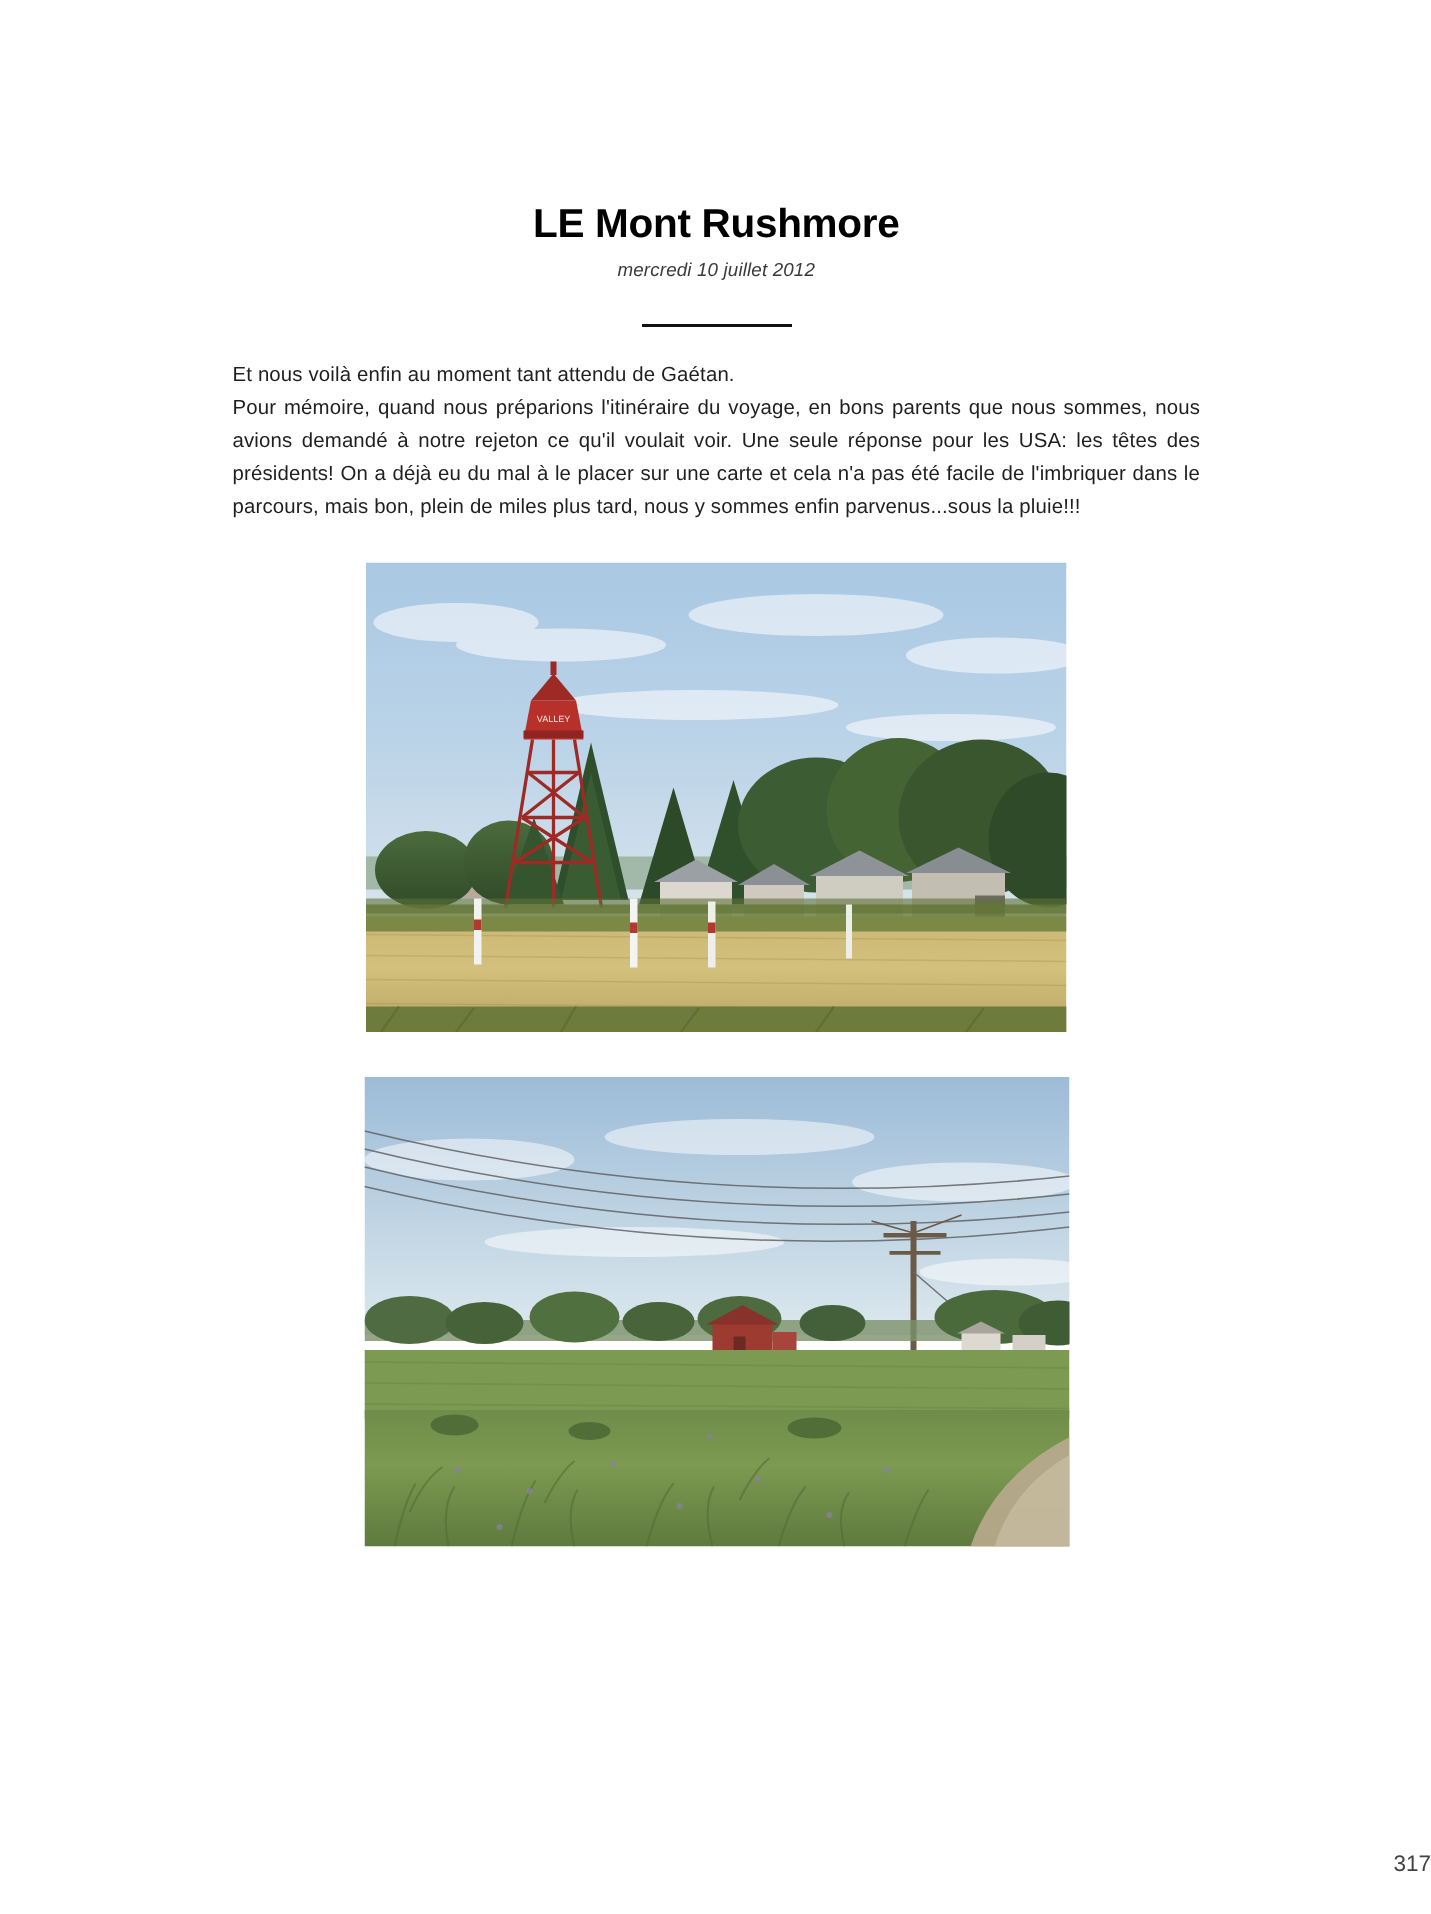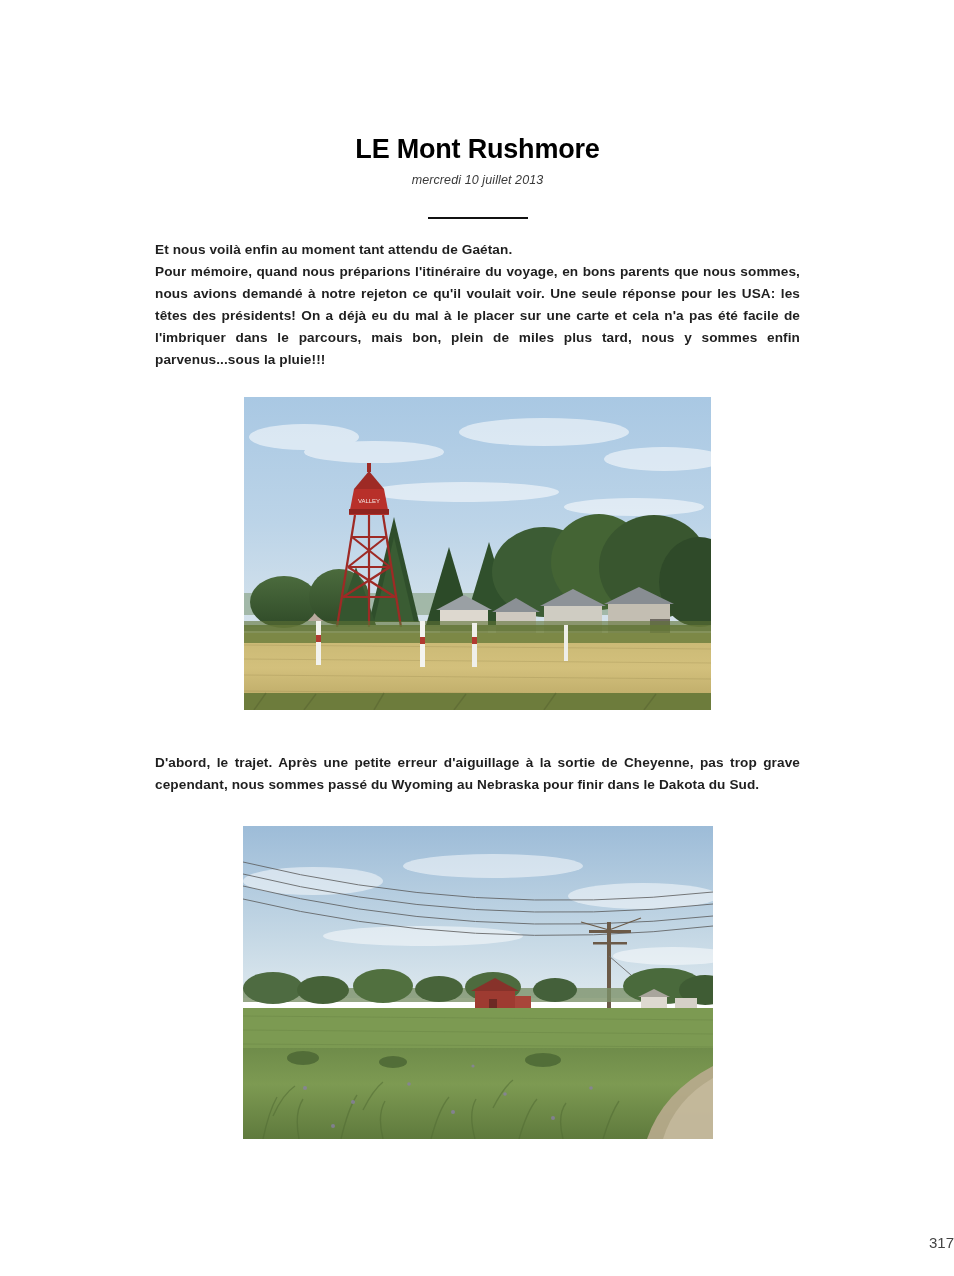--- a/index.html
+++ b/index.html
@@ -58,21 +58,20 @@
     height: 2px;
     background: #111;
   }
   p.body {
     font-size: 13.6px;
     line-height: 1.62;
     text-align: justify;
     margin: 0;
     color: #1f1f1f;
     letter-spacing: 0.1px;
-    font-weight: bold;
   }
   p.body.lead {
     text-align: left;
   }
   .para-block {
     margin-bottom: 0;
   }
   .figure {
     margin: 26px auto 0 auto;
     width: 467px;
@@ -105,21 +104,21 @@
   
 </style>
 </head>
 <body>
 
 <div class="page">
 
   <div class="content">
 
     <h1 class="title">LE Mont Rushmore</h1>
-    <div class="subtitle">mercredi 10 juillet 2013</div>
+    <div class="subtitle">mercredi 10 juillet 2012</div>
 
     <div class="rule-wrap">
       <span class="rule"></span>
     </div>
 
     <div class="para-block">
       <p class="body lead">Et nous voilà enfin au moment tant attendu de Gaétan.</p>
       <p class="body">Pour mémoire, quand nous préparions l'itinéraire du voyage, en bons parents que nous sommes, nous avions demandé à notre rejeton ce qu'il voulait voir. Une seule réponse pour les USA: les têtes des présidents! On a déjà eu du mal à le placer sur une carte et cela n'a pas été facile de l'imbriquer dans le parcours, mais bon, plein de miles plus tard, nous y sommes enfin parvenus...sous la pluie!!!</p>
     </div>
 
@@ -248,23 +247,20 @@
             <line x1="60" y1="313" x2="72" y2="297"></line>
             <line x1="130" y1="313" x2="140" y2="296"></line>
             <line x1="210" y1="313" x2="222" y2="297"></line>
             <line x1="300" y1="313" x2="312" y2="296"></line>
             <line x1="400" y1="313" x2="412" y2="297"></line>
           </g>
         </svg>
       </div>
     </div>
 
-    <div class="text-after-fig">
-      <p class="body">D'abord, le trajet. Après une petite erreur d'aiguillage à la sortie de Cheyenne, pas trop grave cependant, nous sommes passé du Wyoming au Nebraska pour finir dans le Dakota du Sud.</p>
-    </div>
 
     <div class="figure fig2">
       <div class="photo-frame">
         <svg class="photo" viewBox="0 0 470 313" width="470" height="313" preserveAspectRatio="none" role="img">
           <defs>
             <linearGradient id="sky2" x1="0" y1="0" x2="0" y2="1">
               <stop offset="0%" stop-color="#9dbcd8"></stop>
               <stop offset="60%" stop-color="#c2d6e4"></stop>
               <stop offset="100%" stop-color="#dde8ee"></stop>
             </linearGradient>

